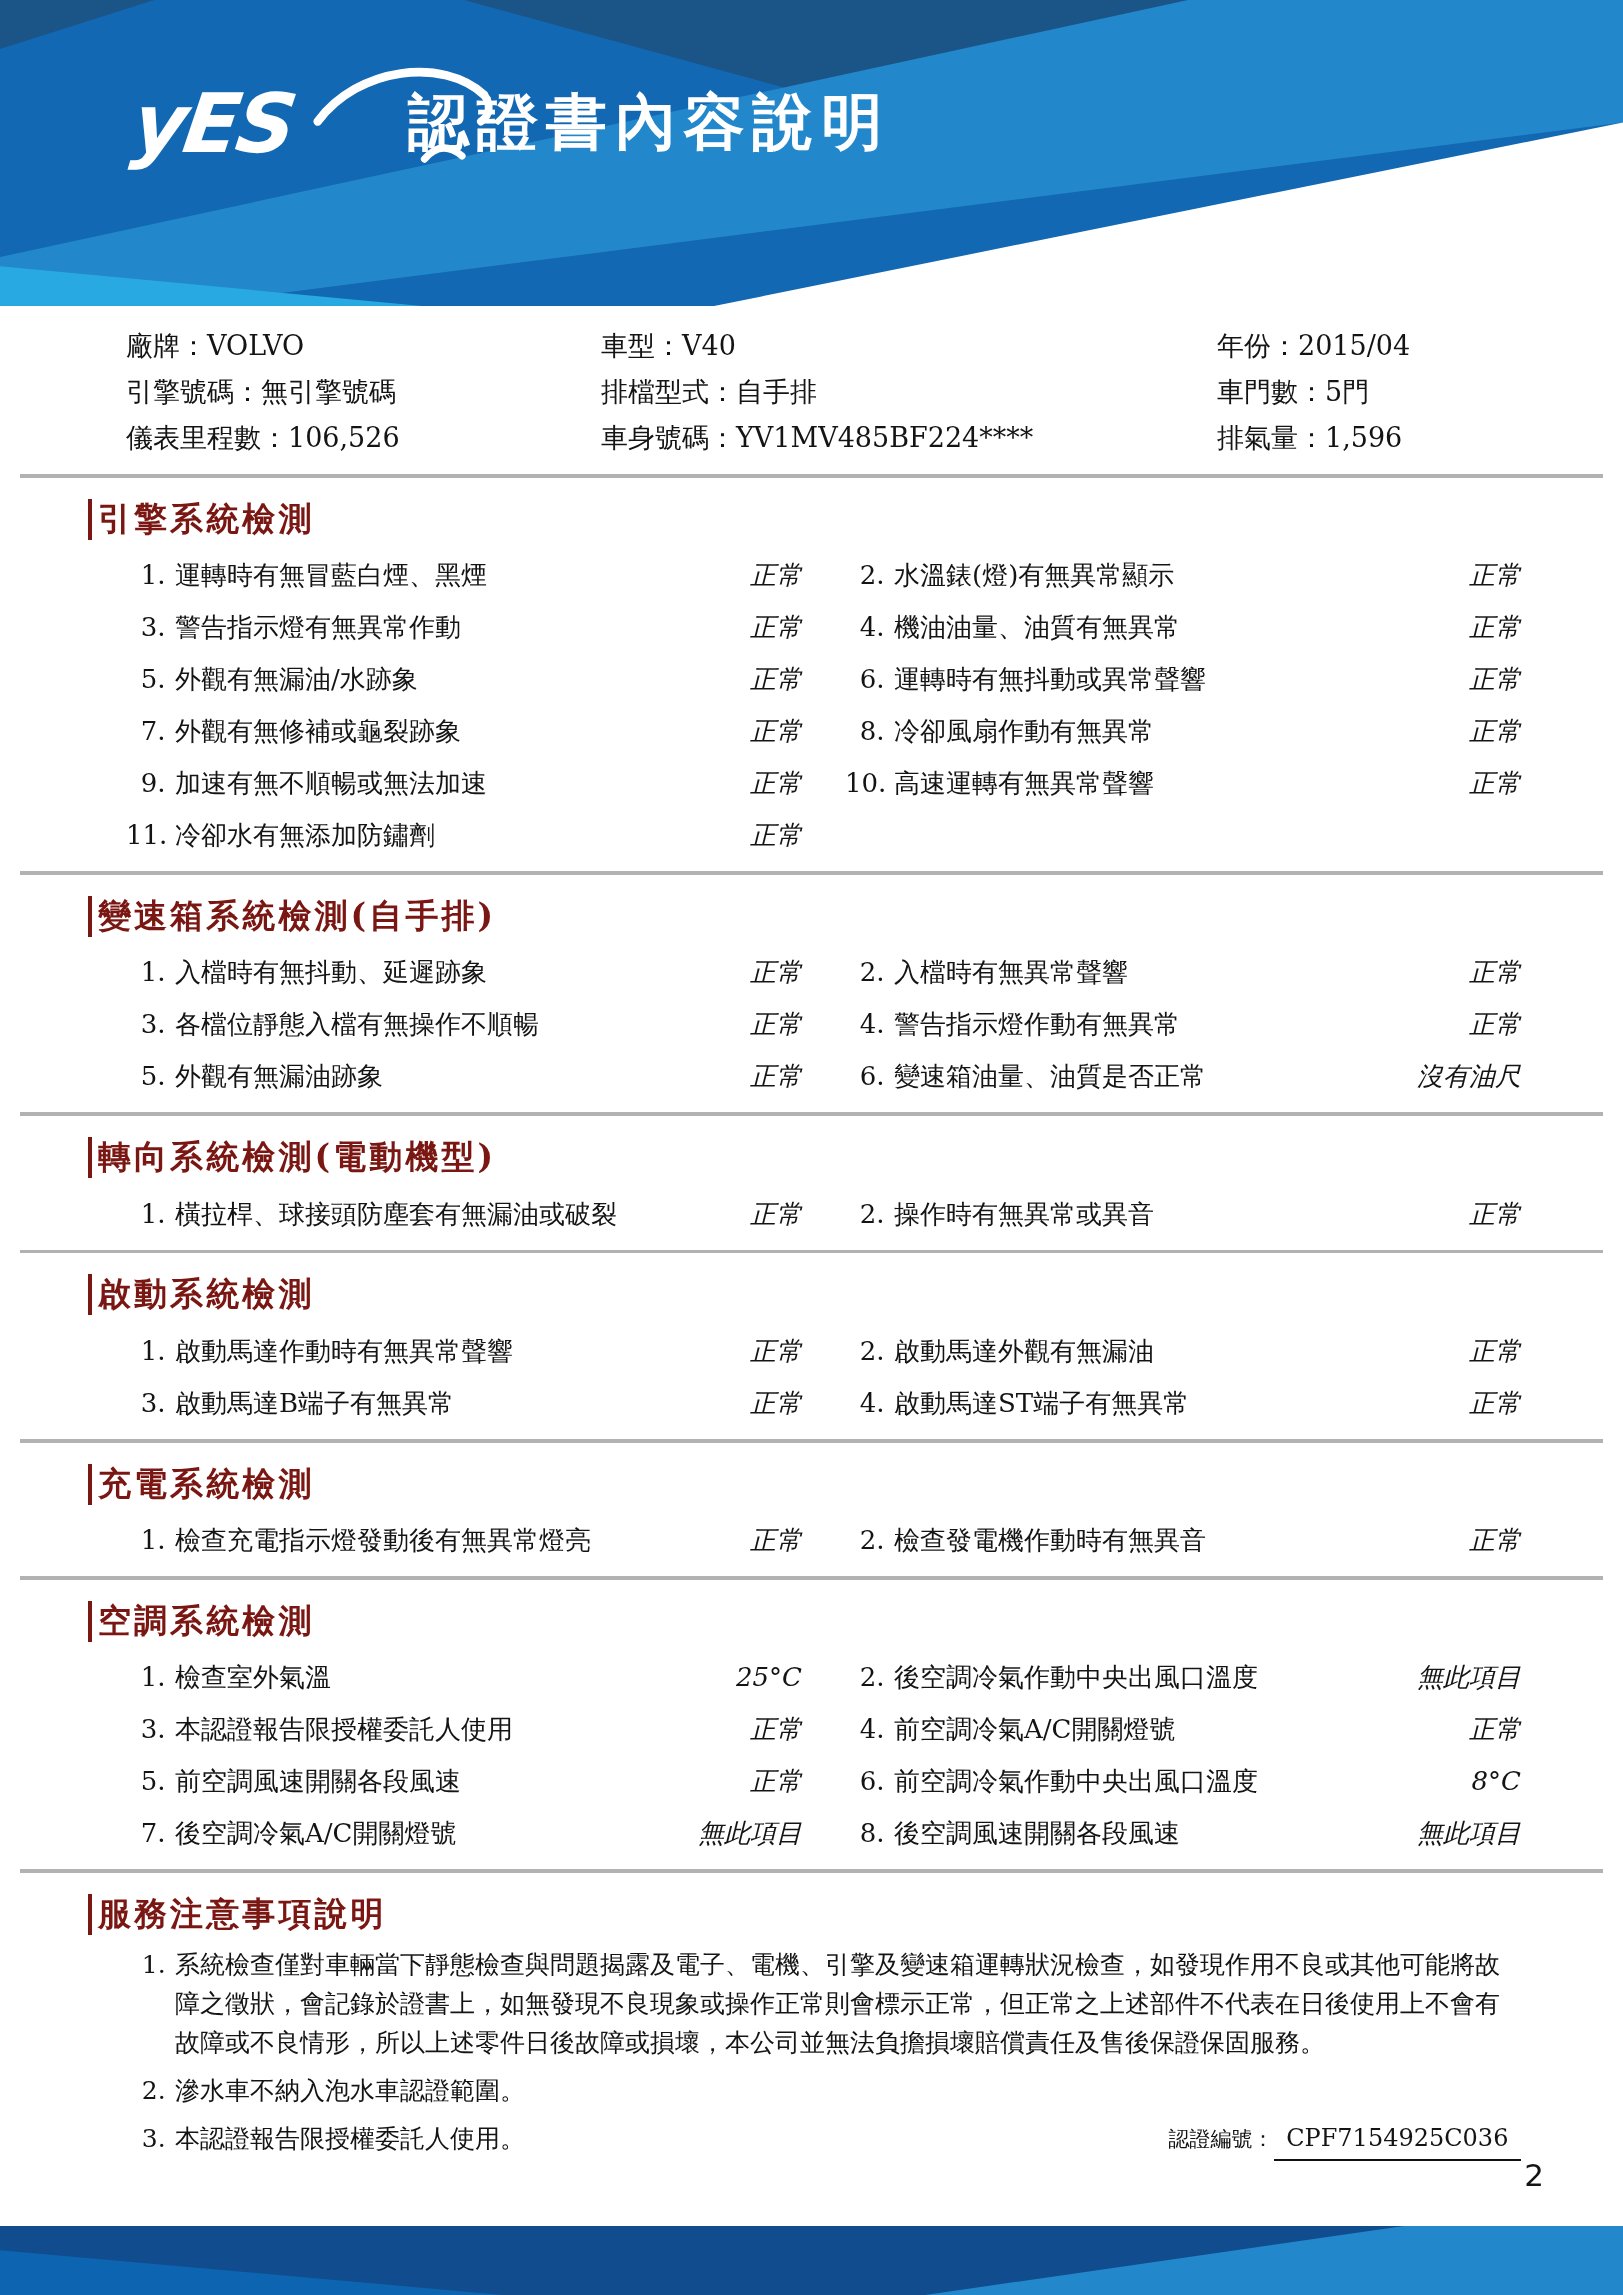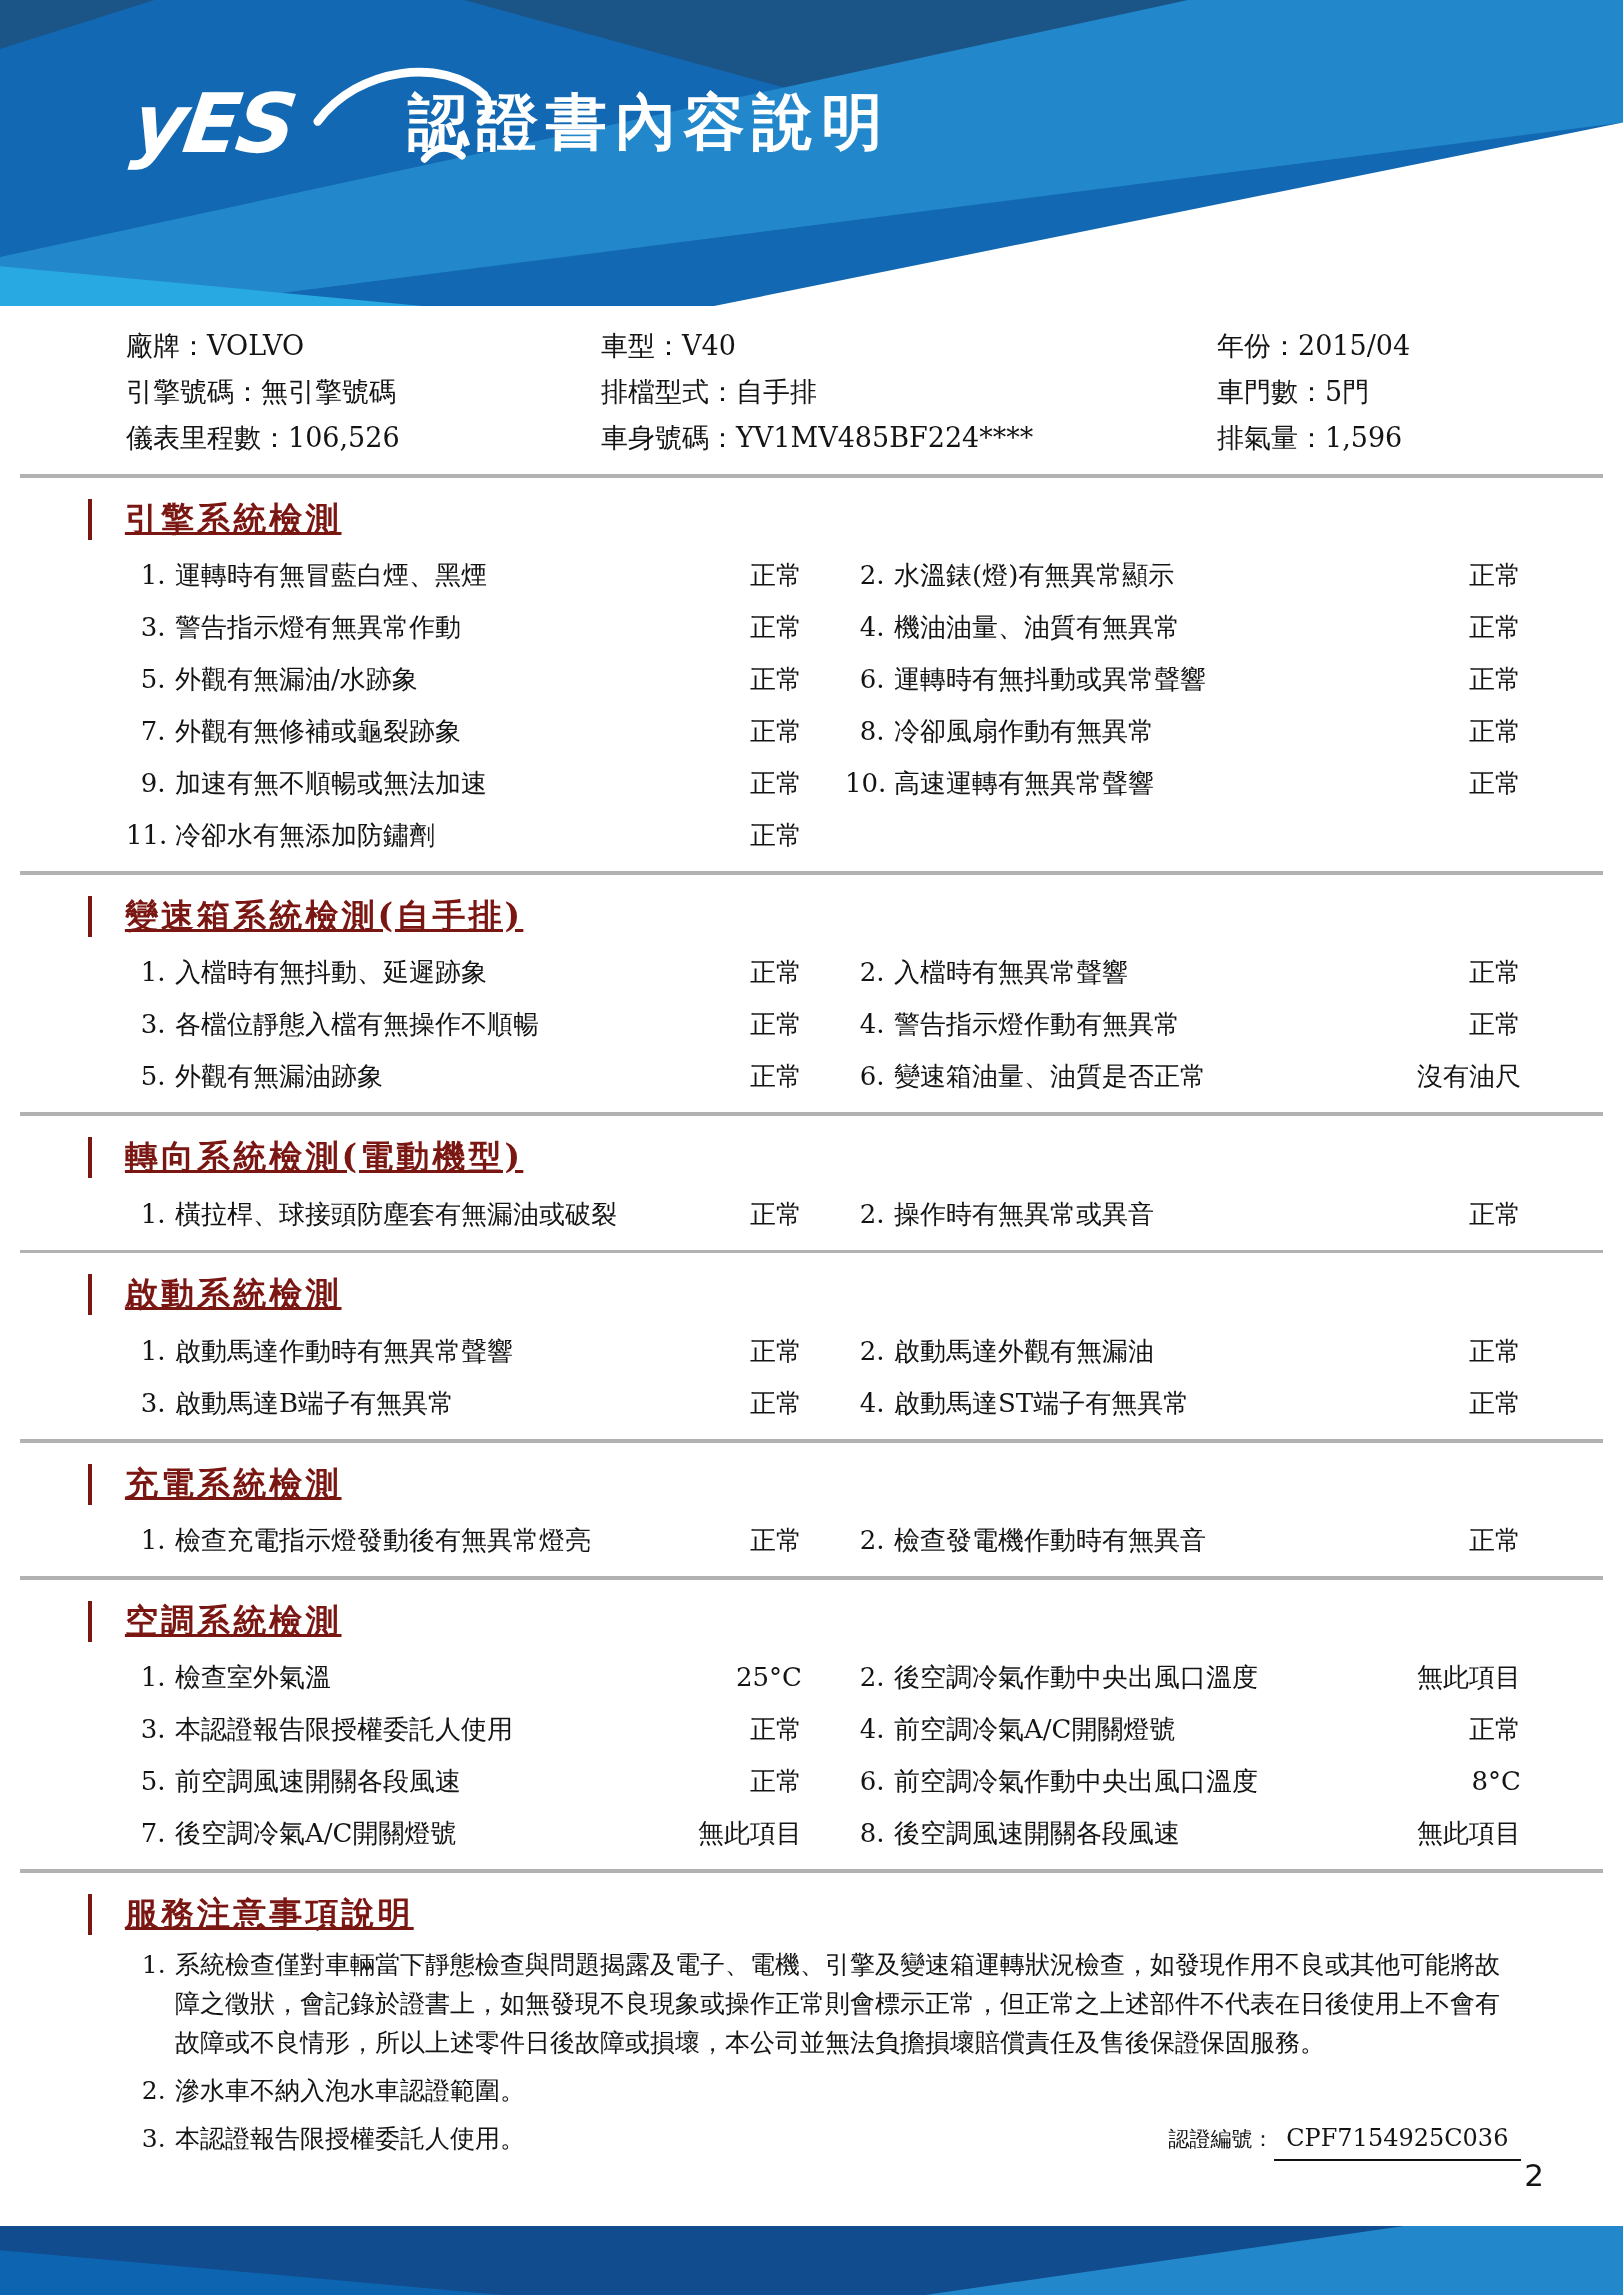--- a/index.html
+++ b/index.html
@@ -35,34 +35,34 @@
   .info {
     margin:22px 10px 0 126px; display:grid;
     grid-template-columns:475px 616px 1fr;
     row-gap:11px; font-size:27px; line-height:35px;
   }
 
   .divider { height:3.9px; background:#b2b2b2; margin:19px 19.6px 0 19.6px; }
 
   
   .section-title {
-    display:flex; align-items:center; gap:33px;
+    display:flex; align-items:center; gap:6px;
     margin:19px 0 4.7px 88px;
-    color:#7a1713; font-size:33px; letter-spacing:3.1px; font-weight:bold;text-decoration:underline;
+    color:#7a1713; font-size:33px; letter-spacing:3.1px; font-weight:bold;
   }
   .section-title .bar { width:3.9px; height:41px; background:#7a1713; flex:0 0 auto; }
 
   .items {
     display:grid; grid-template-columns:1fr 1fr; column-gap:43px;
     margin:17.3px 102px 6.3px 126px; row-gap:19px;
     font-size:26px; line-height:33px;
   }
   .item { display:grid; grid-template-columns:49px 1fr auto; align-items:baseline; }
   .item .num { text-align:right; padding-right:9.4px; }
-  .item .res { text-align:right; padding-left:15.7px; white-space:nowrap; }
+  .item .res { text-align:right; padding-left:15.7px; white-space:nowrap;font-style:italic; }
 
   
   .note {
     display:grid; grid-template-columns:49px 1fr auto; align-items:baseline;
     margin:9.4px 102px 0 126px; font-size:25px; line-height:1.55;
   }
   .note .num { text-align:right; padding-right:9.4px; }
   .cert { white-space:nowrap; font-size:21px; align-self:end; }
   .cert .cert-no {
     display:inline-block; border-bottom:2.4px solid #111;

